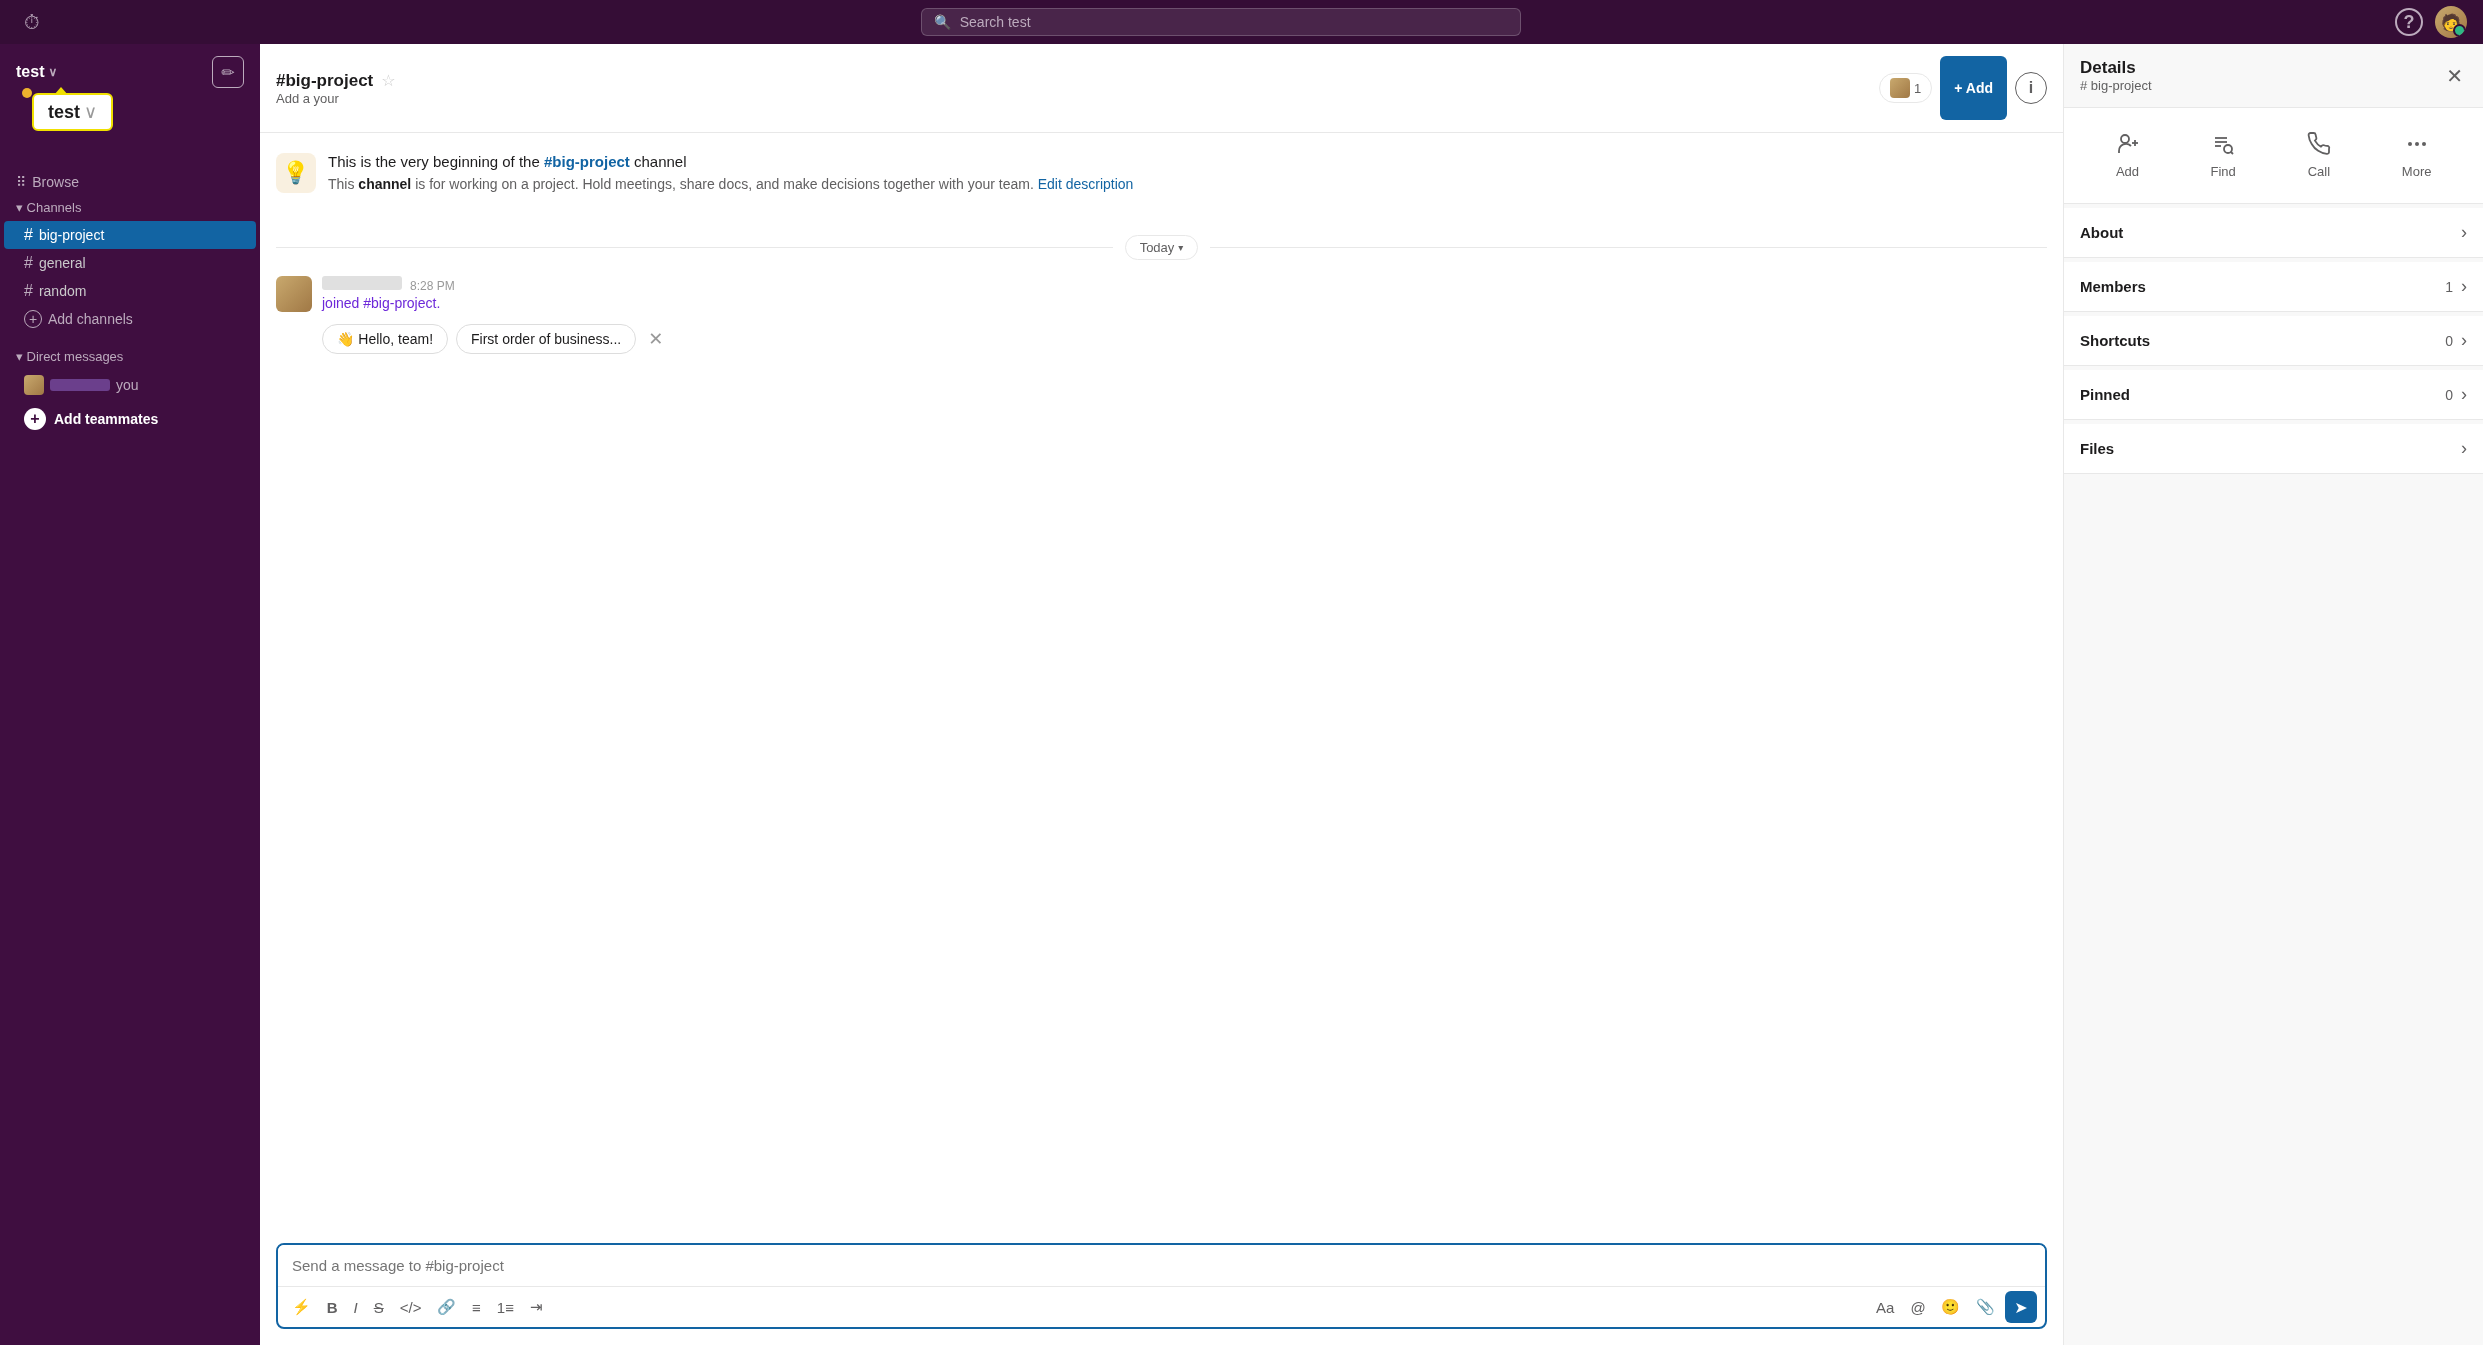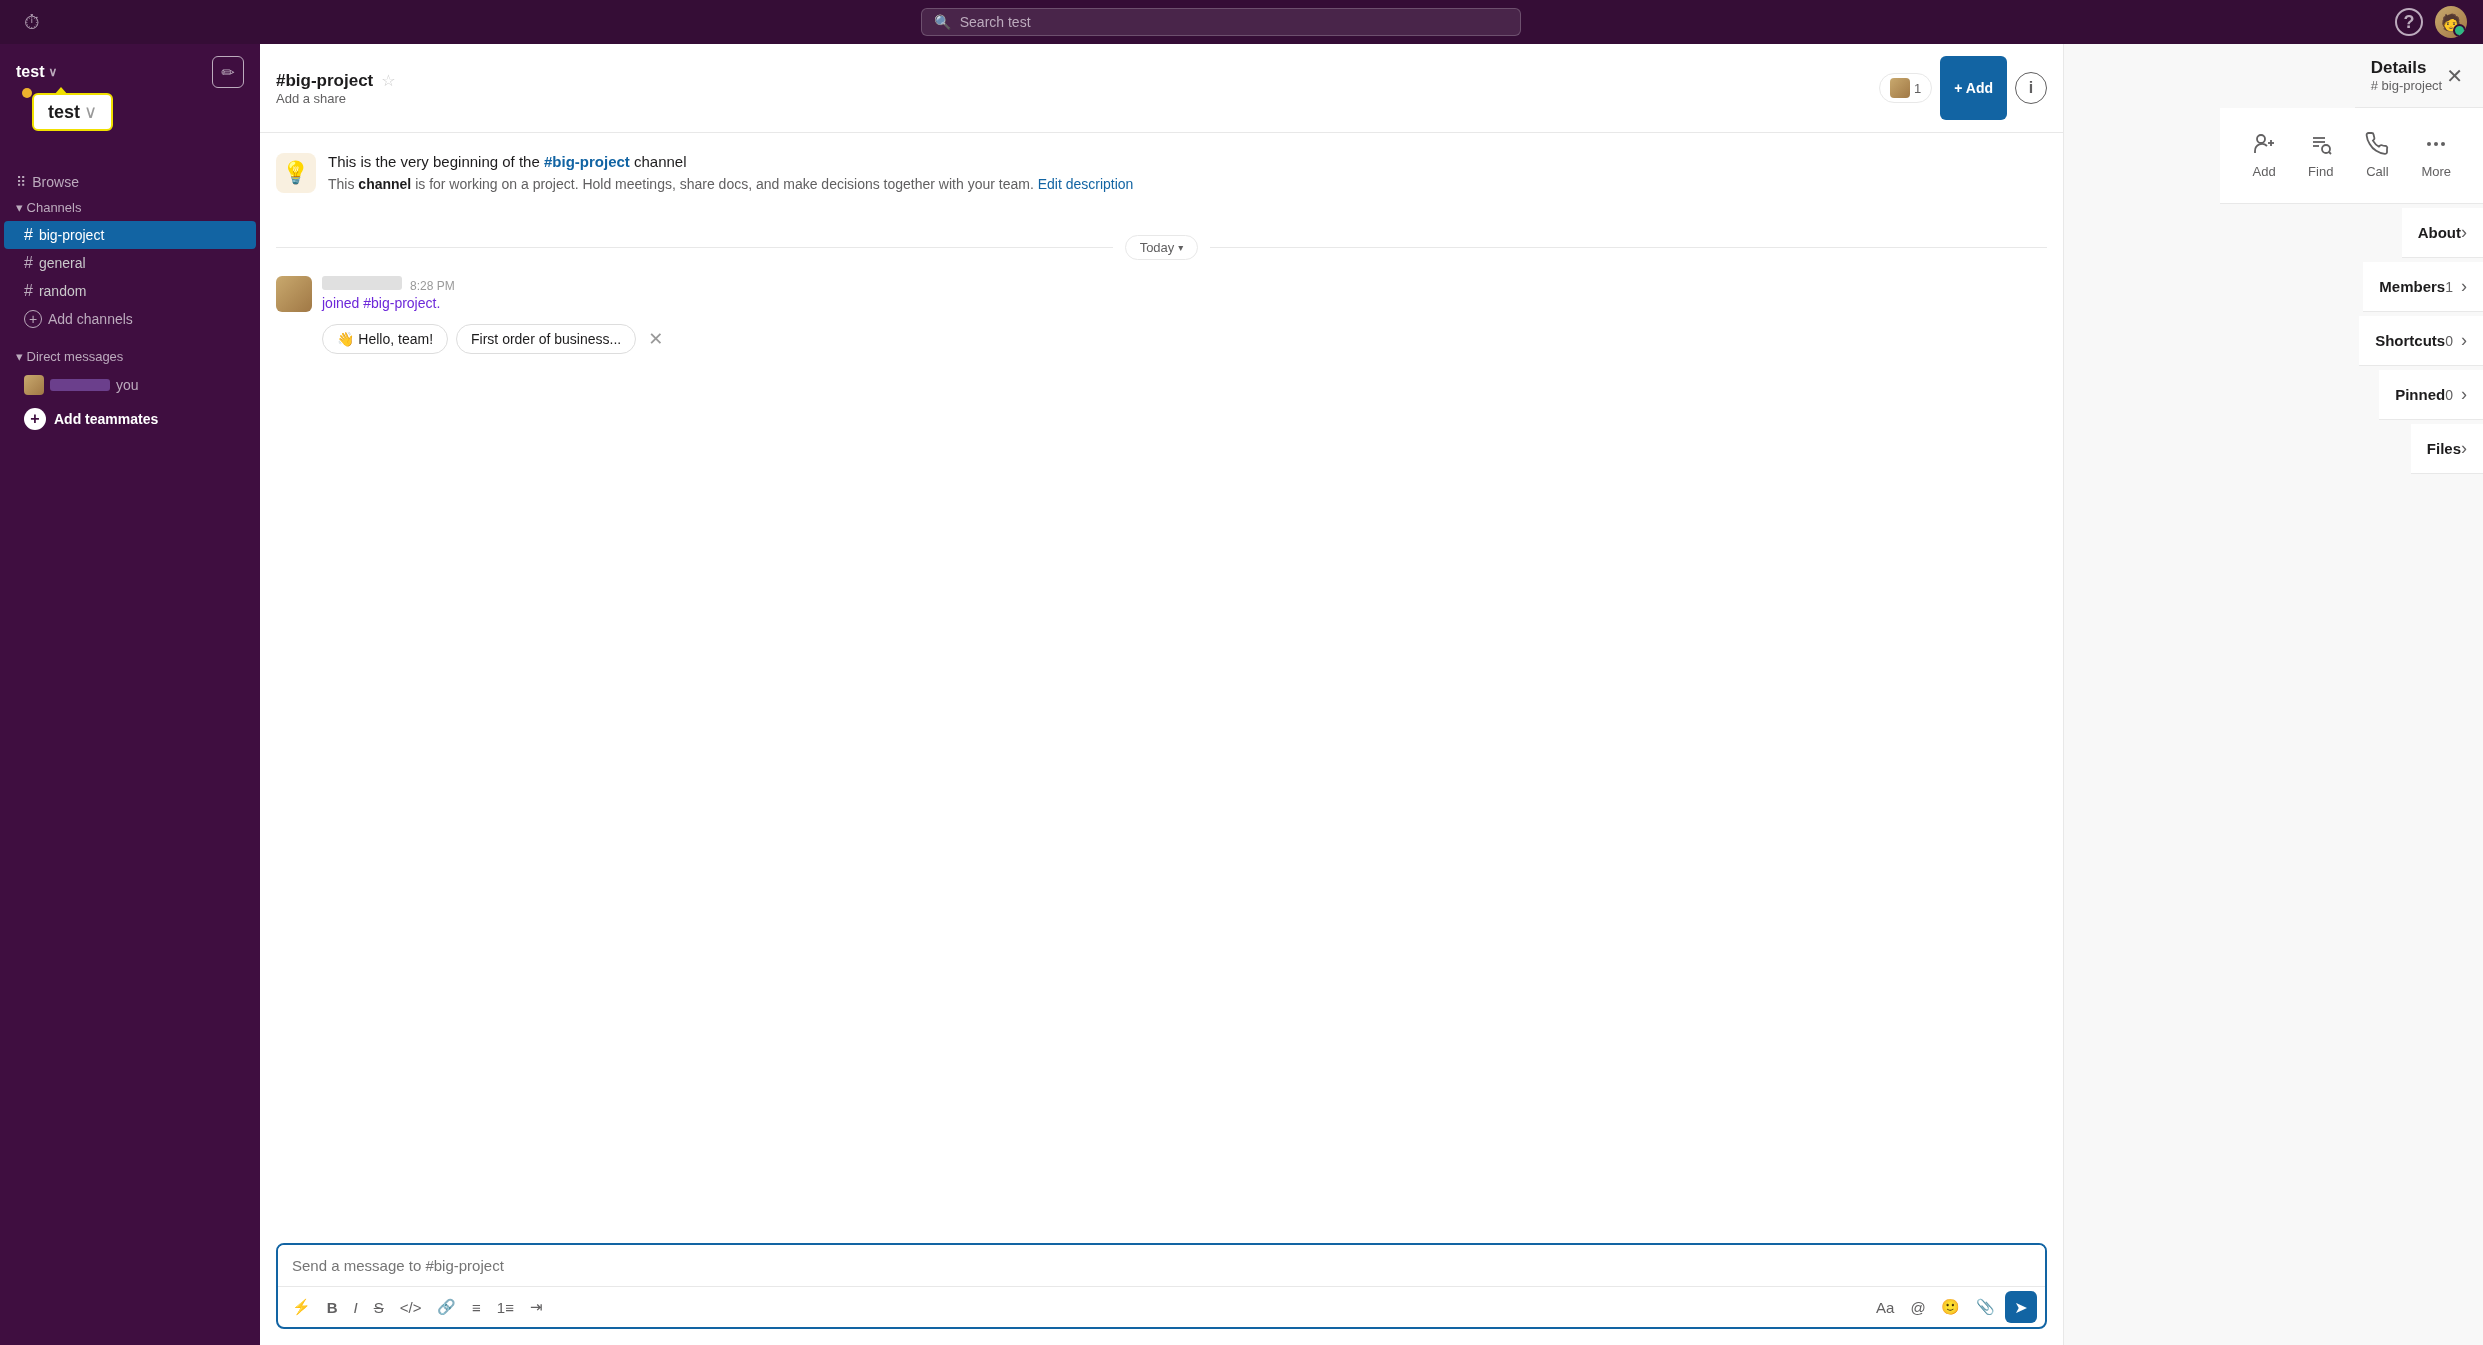--- a/index.html
+++ b/index.html
@@ -512,21 +512,20 @@
 
     
     .details-panel {
       width: 420px;
       background: #f8f8f8;
       border-left: 1px solid #e8e8e8;
       display: flex;
       flex-direction: column;
       flex-shrink: 0;
       overflow-y: auto;
-      align-items: flex-end;
     }
     .details-header {
       display: flex;
       align-items: center;
       padding: 14px 16px;
       border-bottom: 1px solid #e8e8e8;
     }
     .details-title-group { flex: 1; }
     .details-title {
       font-size: 17px;
@@ -688,21 +687,21 @@
     </div>
 
     <div class="channel-area">
 
       <div class="channel-header">
         <div class="channel-title-group">
           <div class="channel-title-row">
             <span class="channel-name">#big-project</span>
             <span class="channel-star">☆</span>
           </div>
-          <div class="channel-topic">Add a share</div>
+          <div class="channel-topic">Add a your</div>
         </div>
         <div class="channel-header-actions">
           <div class="members-pill">
             <div class="members-avatar">
               <div class="members-avatar-img"></div>
             </div>
             <span>1</span>
           </div>
           <button class="add-btn">+ Add</button>
           <div class="info-btn">i</div>

